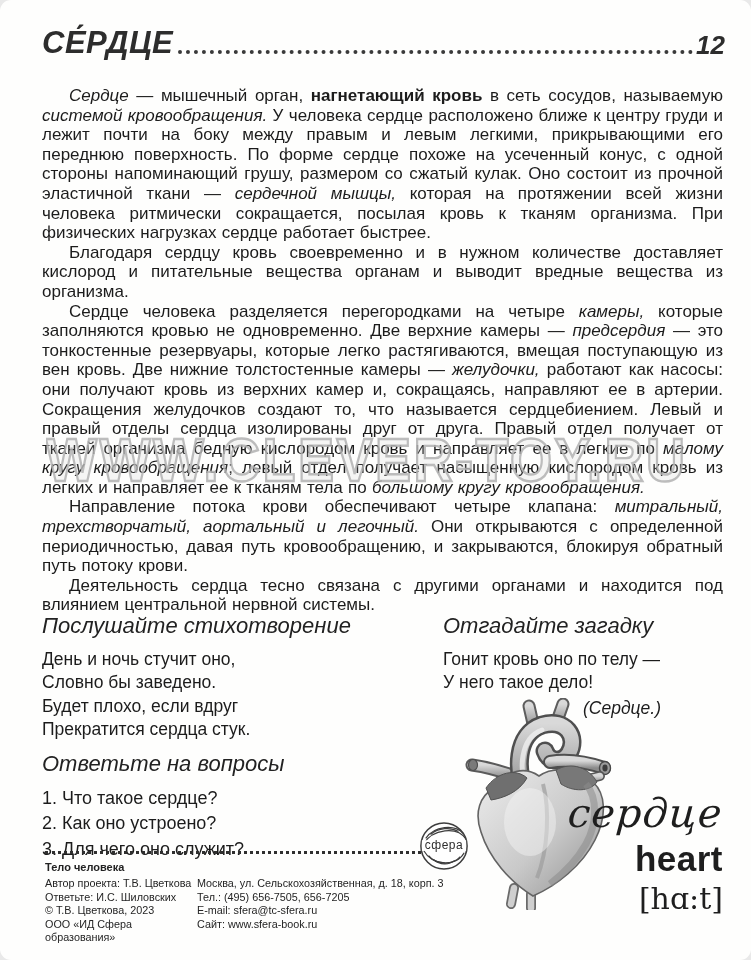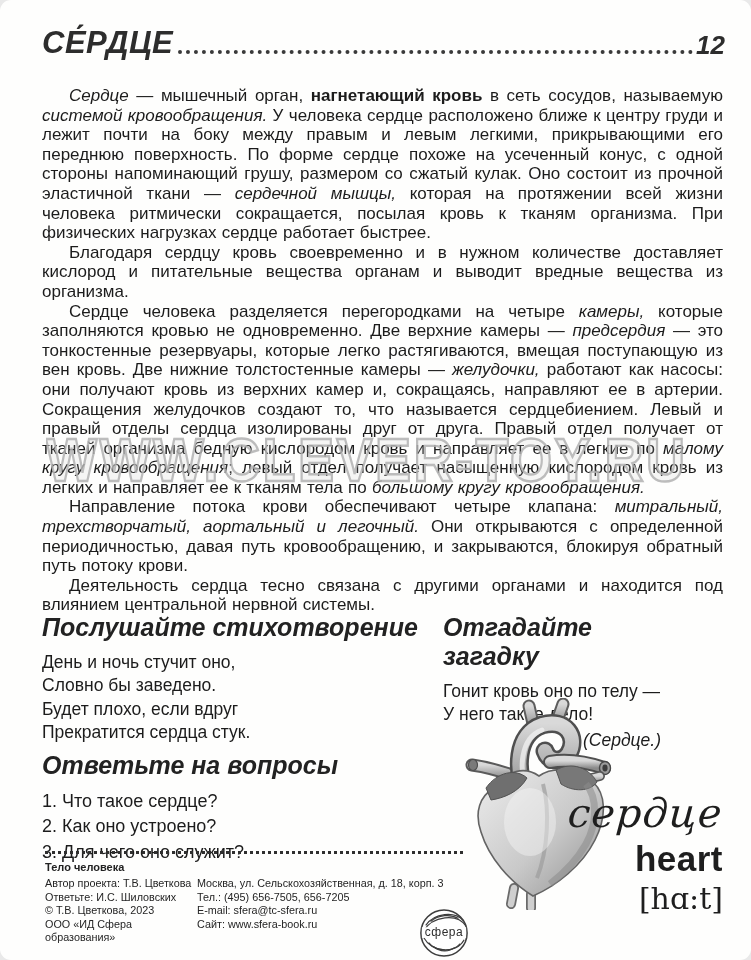--- a/index.html
+++ b/index.html
@@ -26,21 +26,21 @@
   .r-i{font-style:italic}
   .r-b{font-weight:bold}
   
   .watermark{
     position:absolute;top:424px;left:46px;width:660px;overflow:hidden;
     font-size:54px;line-height:72px;font-weight:bold;letter-spacing:2.5px;white-space:nowrap;
     color:rgba(190,190,190,.14);-webkit-text-stroke:2.2px rgba(178,178,178,.85);
     transform:scaleY(1.12);pointer-events:none;
   }
   
-  .sec-h{margin:0 0 9px 0;font-size:25px;font-weight:bold;font-style:italic;color:#222;}
+  .sec-h{margin:0 0 9px 0;font-size:22px;font-weight:normal;font-style:italic;color:#222;}
   .col-left{position:absolute;top:613px;left:42px;width:385px;}
   .col-right{position:absolute;top:613px;left:443px;width:218px;}
   .lines > div{font-size:17.5px;line-height:23.4px;}
   .answer{font-size:17.5px;font-style:italic;text-align:right;margin-top:3px;}
   
   .questions{position:absolute;top:751px;left:42px;width:390px;}
   .questions .lines > div{font-size:18px;line-height:25.4px;}
   
   .vocab{position:absolute;top:788px;right:28px;text-align:right;color:#1e1e1e;}
   .v-ru{font-family:"DejaVu Serif",serif;font-style:italic;font-size:40px;line-height:50px;letter-spacing:1px;transform:skewX(-4deg);}
@@ -49,21 +49,21 @@
   
   .heart-art{position:absolute;top:698px;left:464px;width:160px;height:212px;margin:0;}
   
   .footer{position:absolute;top:851px;left:45px;width:418px;}
   .dots-line{border-top:3px dotted #2f2f2f;width:100%;height:0;}
   .series{font-weight:bold;font-size:11px;line-height:13px;margin:7px 0 3px 0;color:#222;}
   .fcols{display:flex;}
   .fcol{font-size:10.8px;line-height:13.6px;color:#242424;}
   .fcol1{width:152px;}
   .fcol2{flex:1;}
-  .logo{position:absolute;top:908px;left:419px;width:50px;height:50px;}
+  .logo{position:absolute;top:821px;left:419px;width:50px;height:50px;}
 </style>
 </head>
 <body>
 
 <div class="page">
 
   <header class="title-row">
     <h1>СЕ́РДЦЕ</h1>
     <div class="leader"></div>
     <div class="pagenum">12</div>

